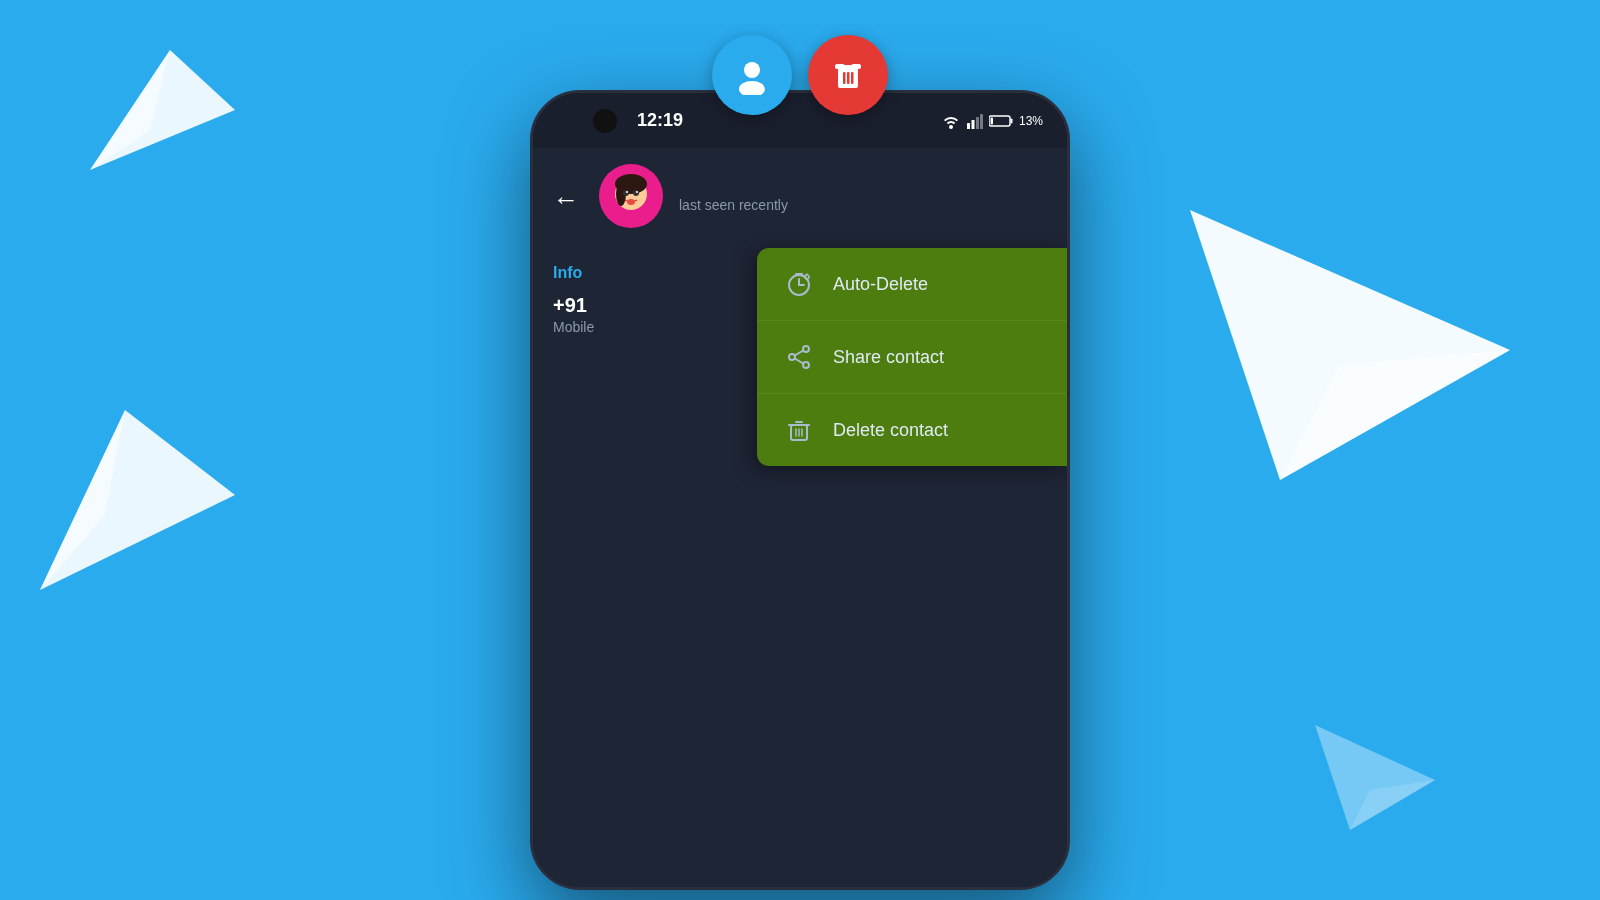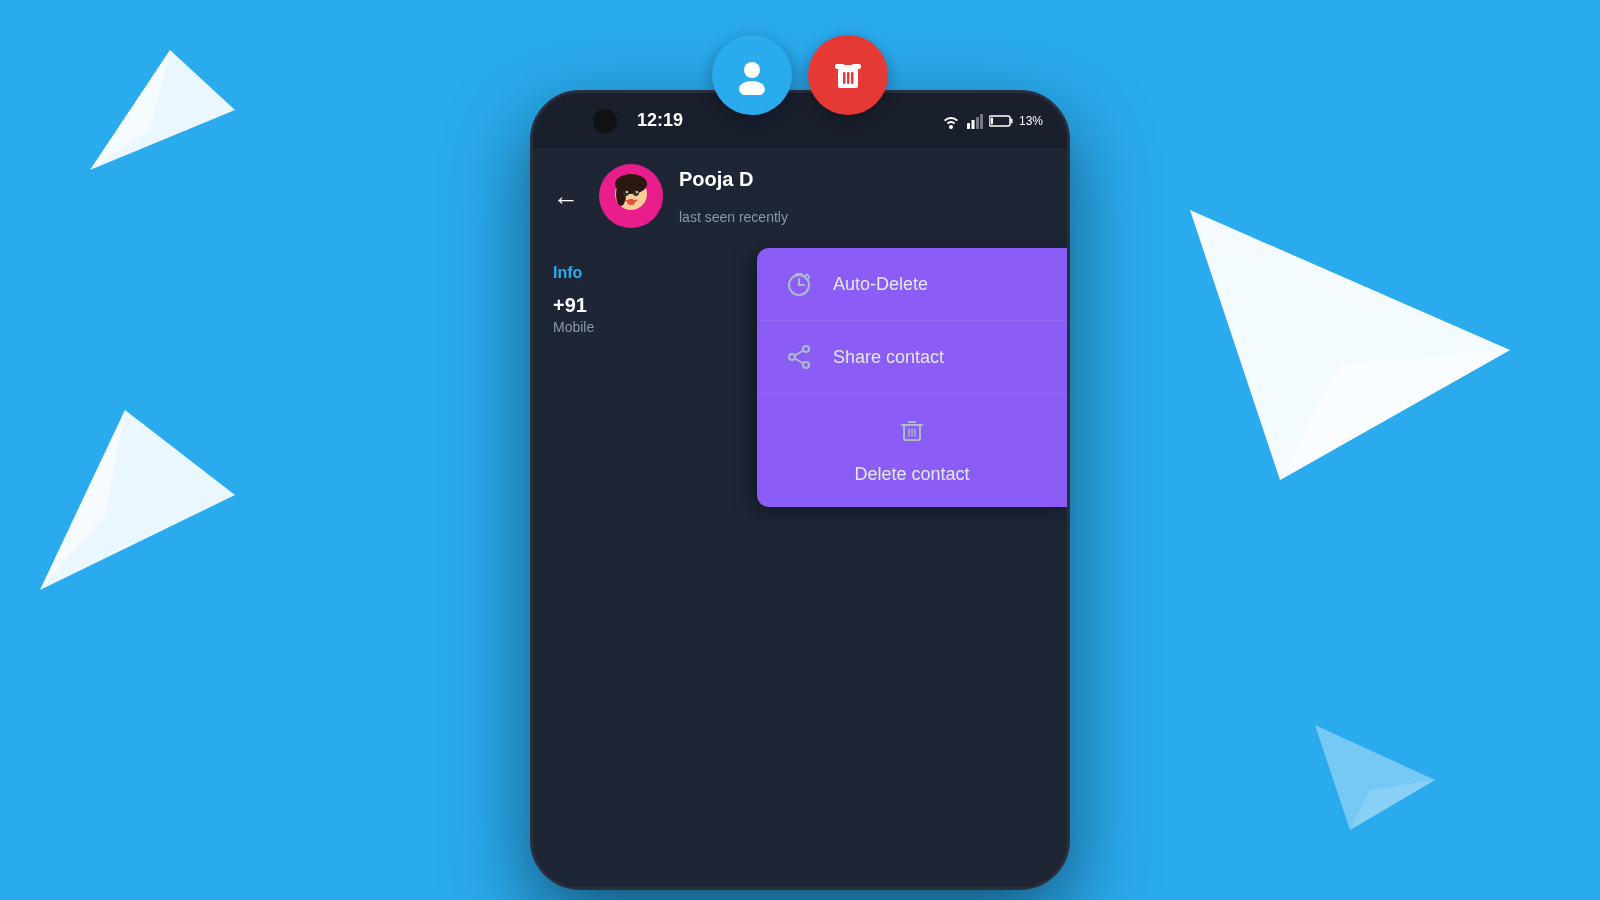--- a/index.html
+++ b/index.html
@@ -214,40 +214,39 @@
       font-size: 14px;
       color: #8899aa;
     }
 
     
     .context-menu {
       position: absolute;
       right: 0;
       top: 100px;
       width: 310px;
-      background: #8b5cf6;
+      background: #4d7c0f;
       border-radius: 12px 0 0 12px;
       z-index: 30;
       overflow: hidden;
       box-shadow: -4px 4px 20px rgba(0,0,0,0.4);
     }
 
     .menu-item {
       display: flex;
       align-items: center;
       gap: 20px;
       padding: 22px 28px;
       cursor: pointer;
       border-bottom: 1px solid rgba(255,255,255,0.07);
       transition: background 0.15s;
     }
 
     .menu-item:last-child {
       border-bottom: none;
-      flex-direction: column;
     }
 
     .menu-icon {
       width: 28px;
       height: 28px;
       color: #aabccc;
       flex-shrink: 0;
       display: flex;
       align-items: center;
       justify-content: center;
@@ -356,23 +355,20 @@
           <circle cx="26" cy="26" r="1" fill="white"></circle>
           <circle cx="36" cy="26" r="1" fill="white"></circle>
 
           <path d="M24 34 Q30 38 36 34" stroke="#c0392b" stroke-width="1.5" fill="none"></path>
           <ellipse cx="30" cy="36" rx="4" ry="3" fill="#e74c3c"></ellipse>
 
           <rect x="14" y="46" width="32" height="14" rx="4" fill="#e91e8c"></rect>
         </svg>
       </div>
       <div class="profile-info">
-        <div class="profile-name">
-          <span>Pooja D</span>
-        </div>
         <div class="profile-status">last seen recently</div>
       </div>
     </div>
 
     <div class="info-section">
       <div class="info-label">Info</div>
       <div class="info-phone">+91</div>
       <div class="info-type">Mobile</div>
     </div>
 

